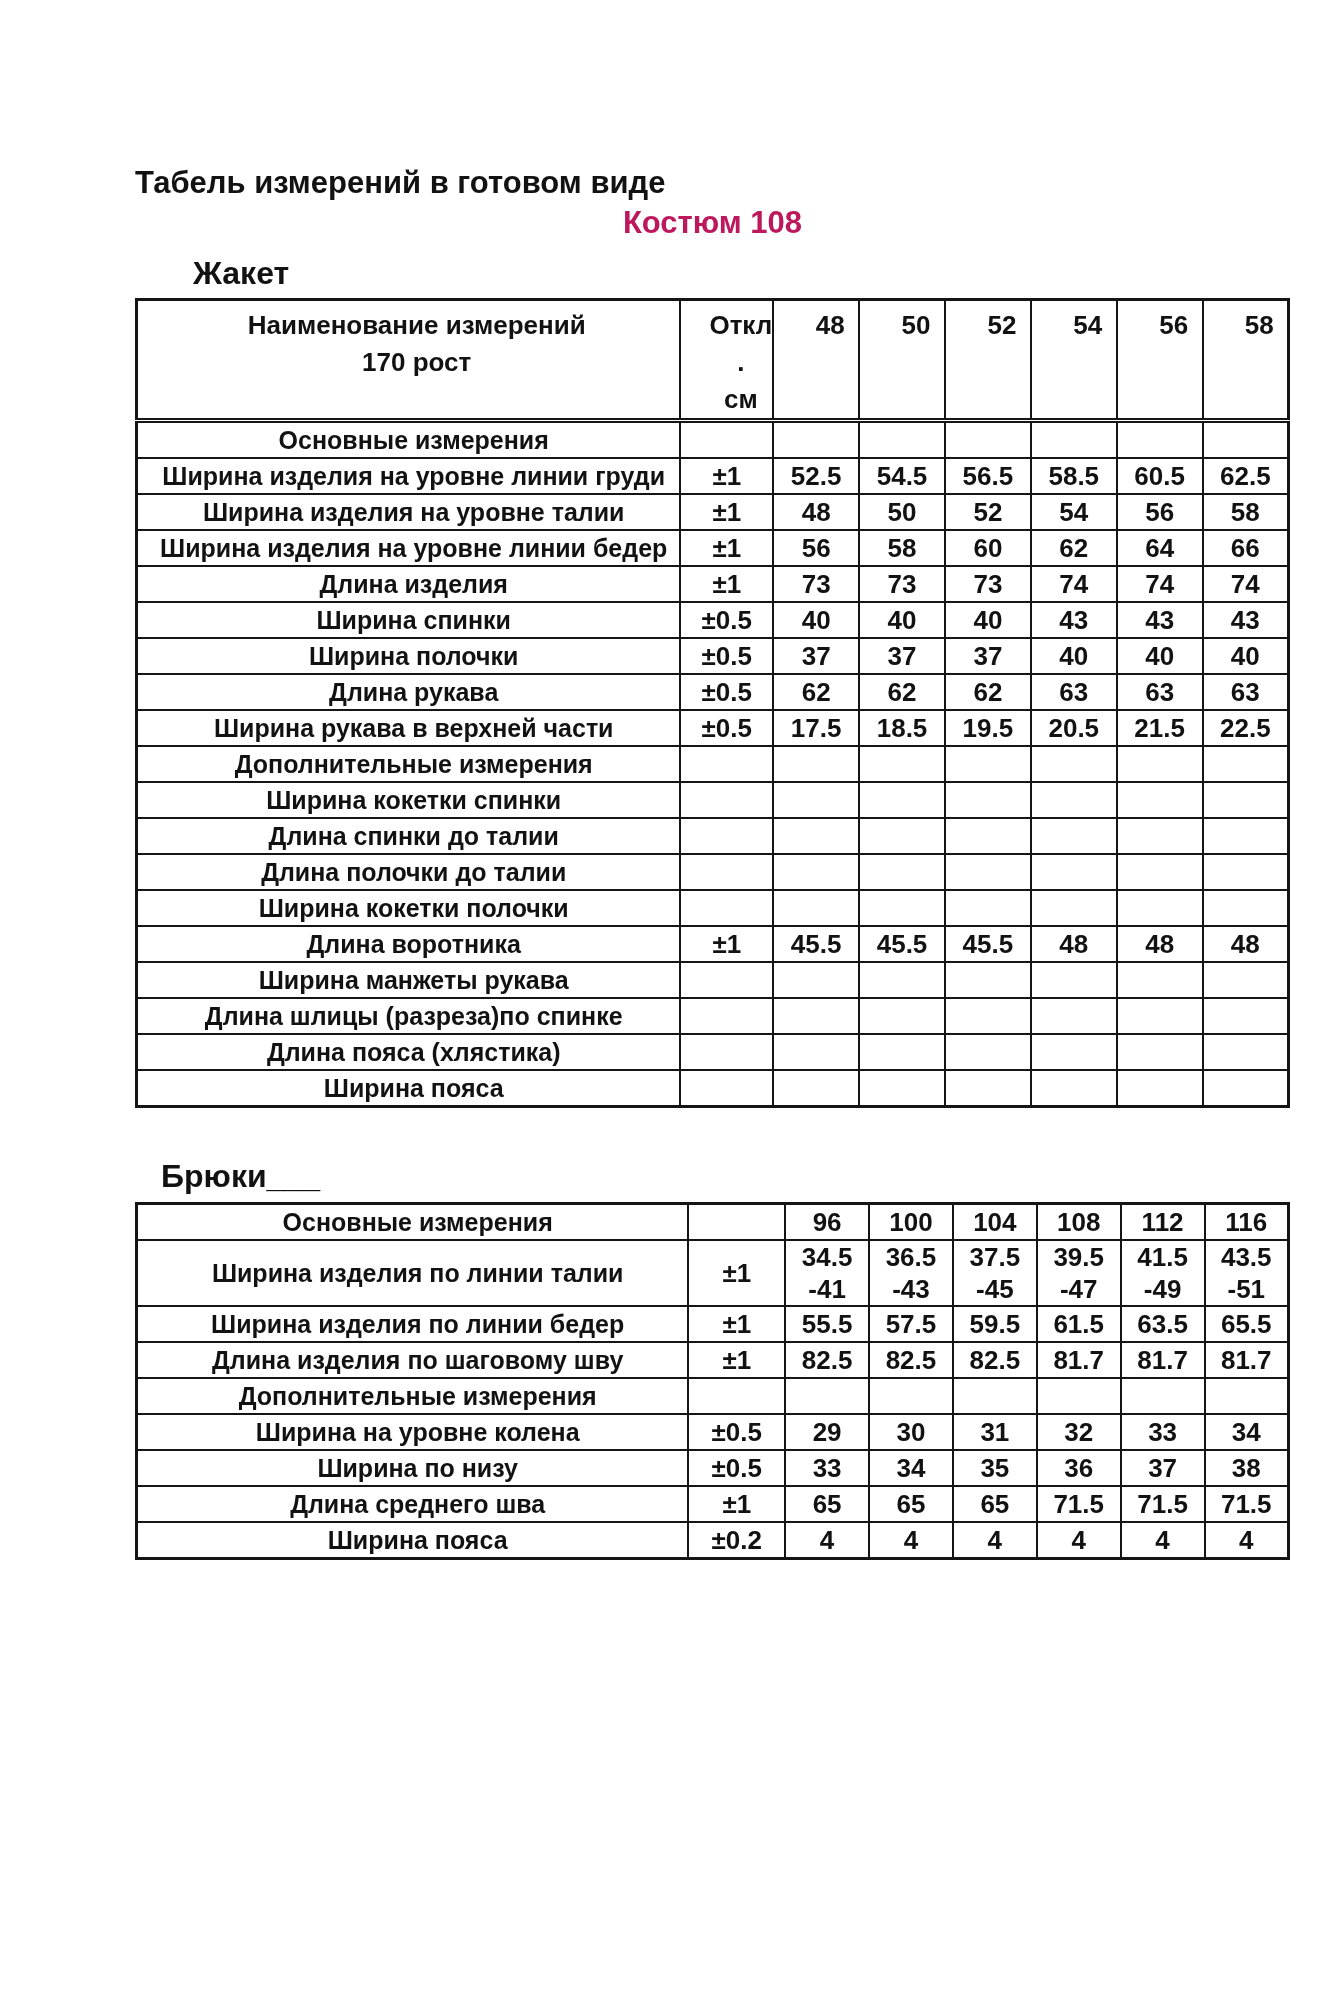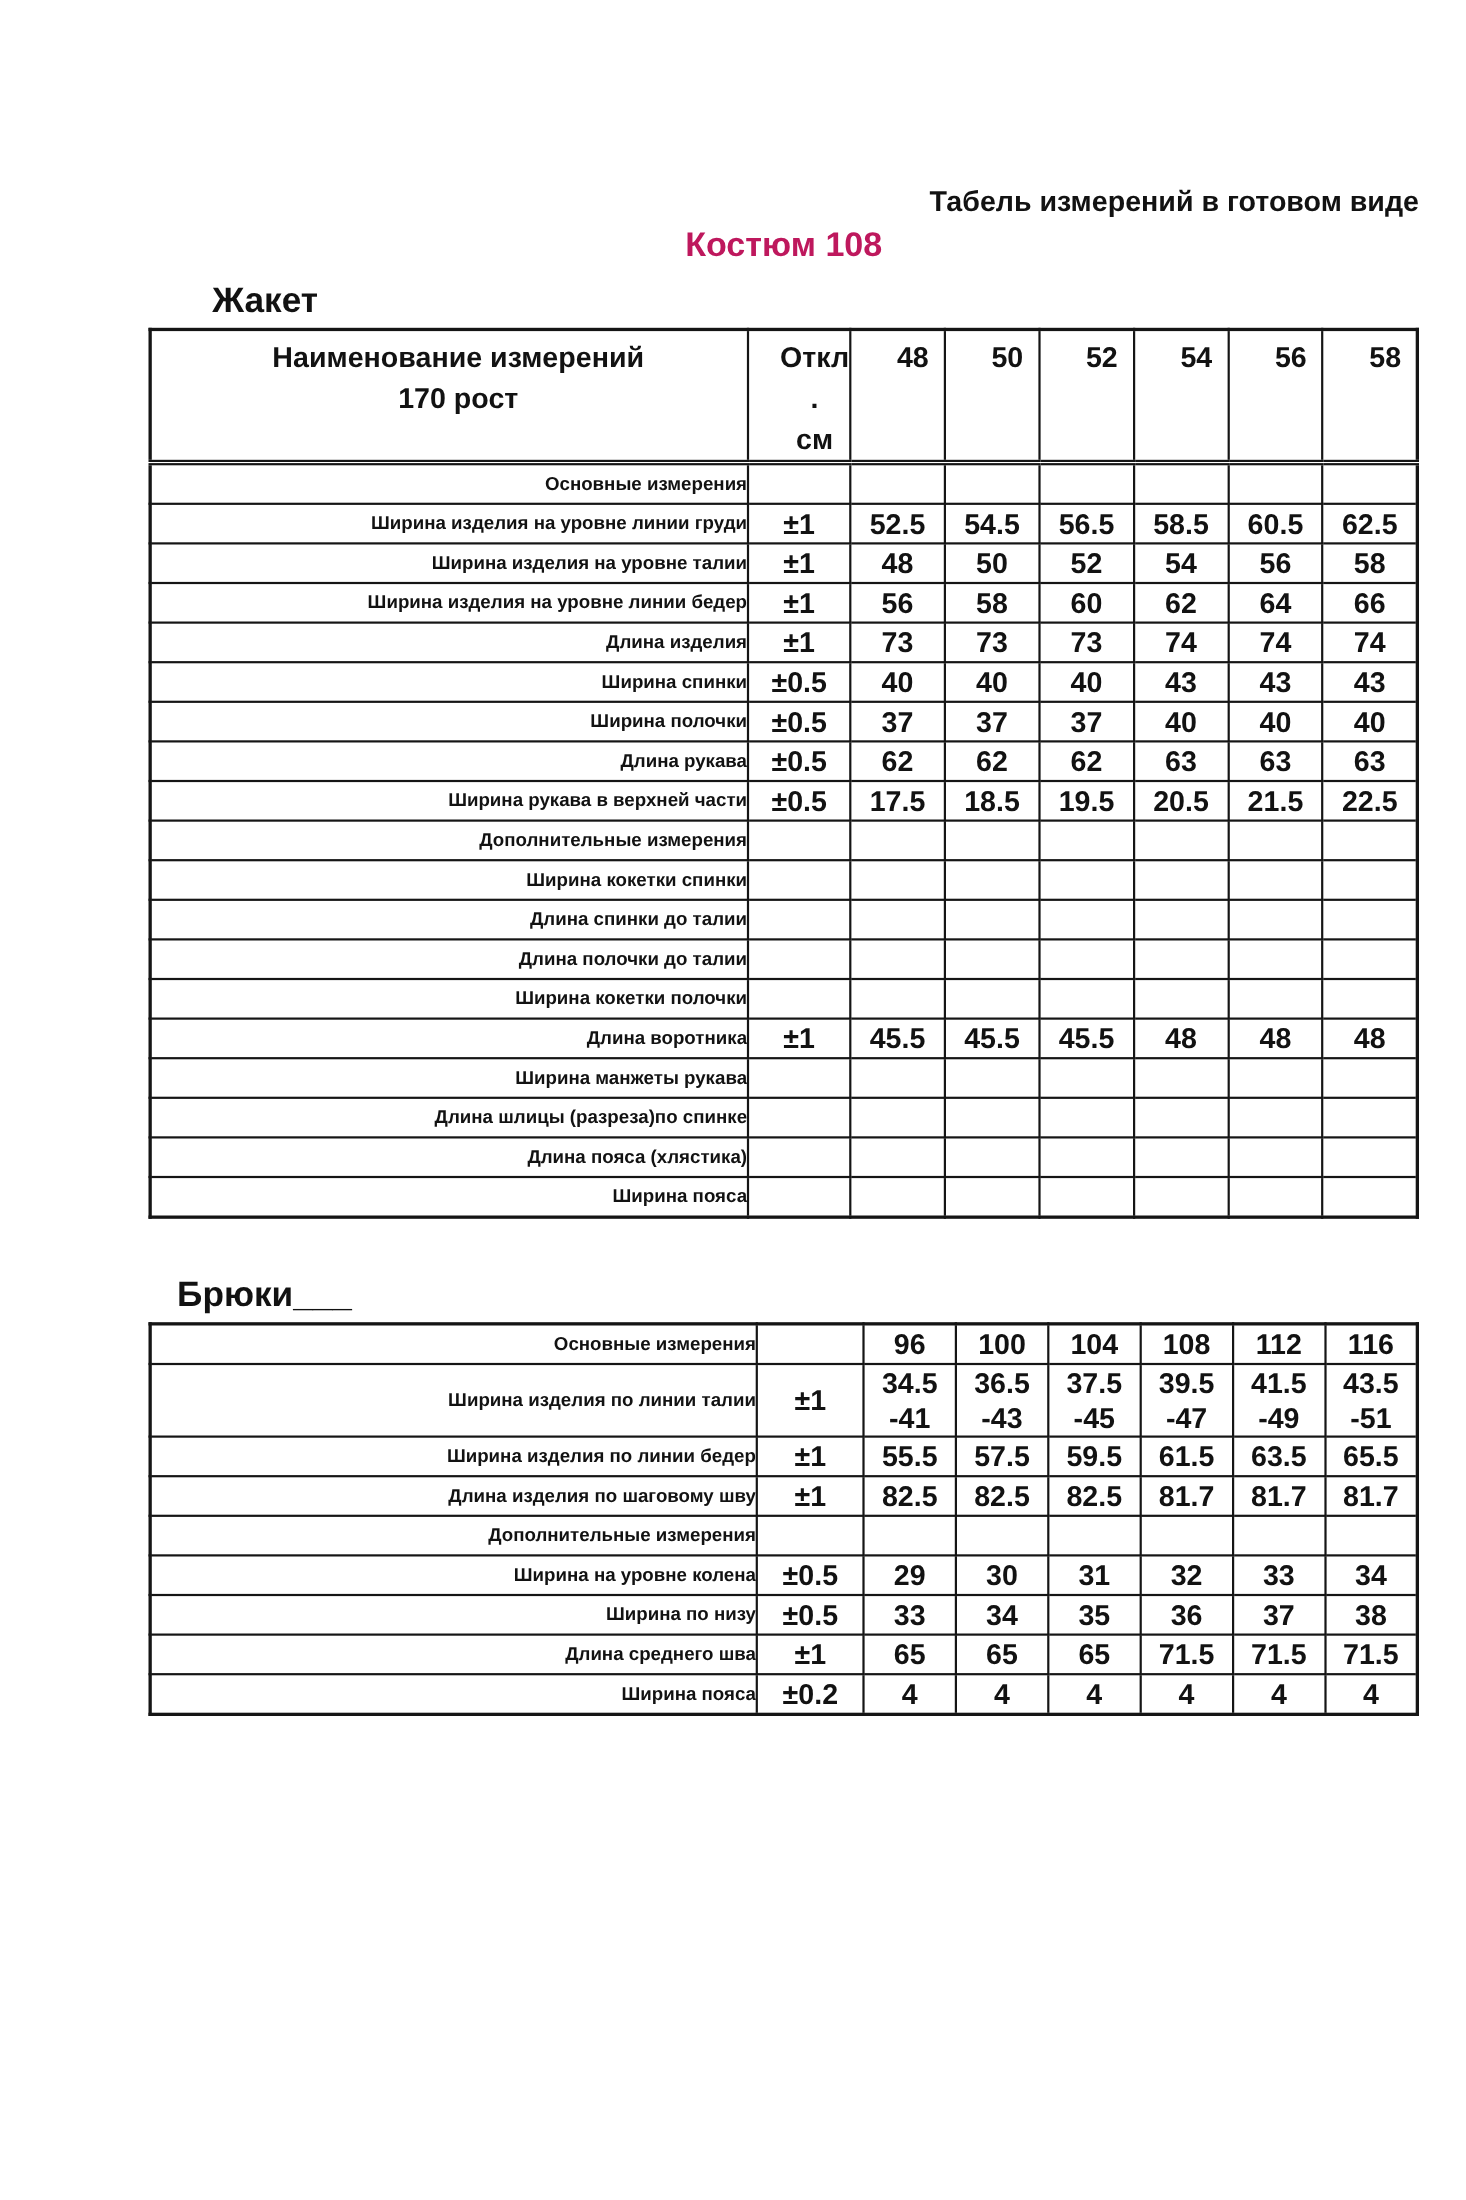--- a/index.html
+++ b/index.html
@@ -11,23 +11,23 @@
     font-family: "Liberation Sans", sans-serif;
     font-weight: 700;
     color: #121212;
   }
   .content {
     width: 1155px;
     margin-left: 135px;
     padding-top: 163px;
   }
   .doc-title {
-    font-size: 26px;
+    font-size: 31px;
     line-height: 40px;
-    text-align: right;
+    text-align: left;
   }
   .doc-subtitle {
     font-size: 31px;
     line-height: 40px;
     text-align: center;
     color: #be185d;
   }
   .section-heading {
     font-size: 32px;
     line-height: 40px;
@@ -42,23 +42,23 @@
   }
   td {
     border: 2px solid #151515;
     font-size: 26px;
     white-space: pre-line;
     vertical-align: middle;
     padding: 0;
     overflow: hidden;
   }
   .c-label {
-    text-align: right;
+    text-align: center;
     padding-left: 10px;
-    font-size: 17px;
+    font-size: 25px;
   }
   .c-dev, .c-val { text-align: center; }
 
   .header-row td {
     vertical-align: top;
     text-align: center;
     line-height: 37px;
     height: 104px;
     padding-top: 6px;
     border-bottom: 5px double #151515;

